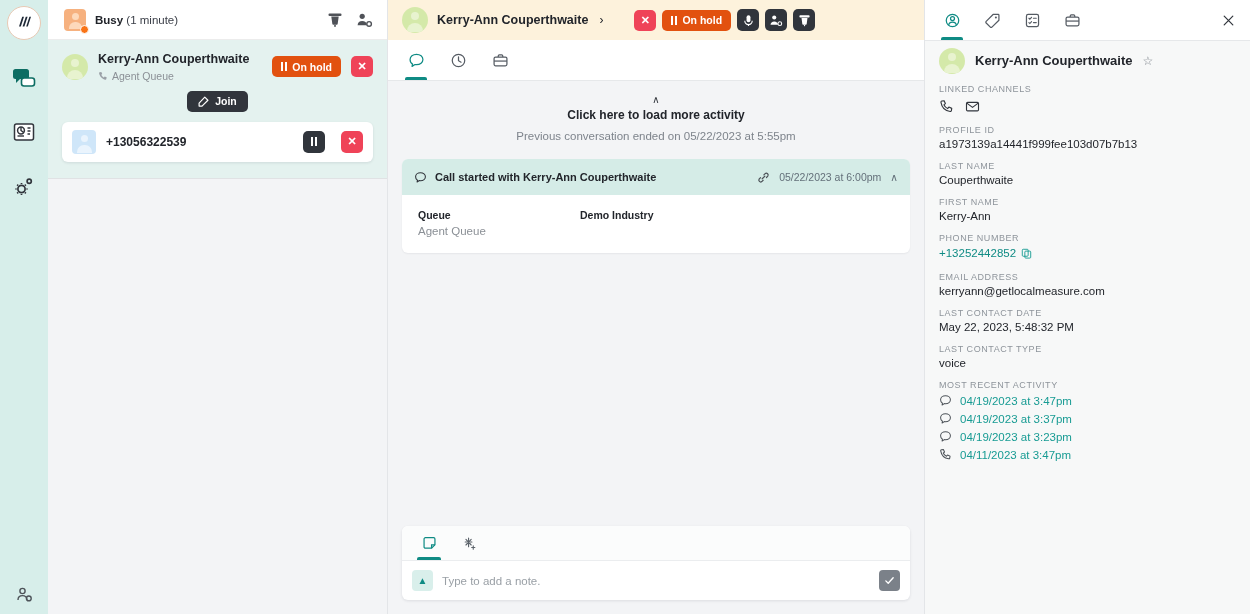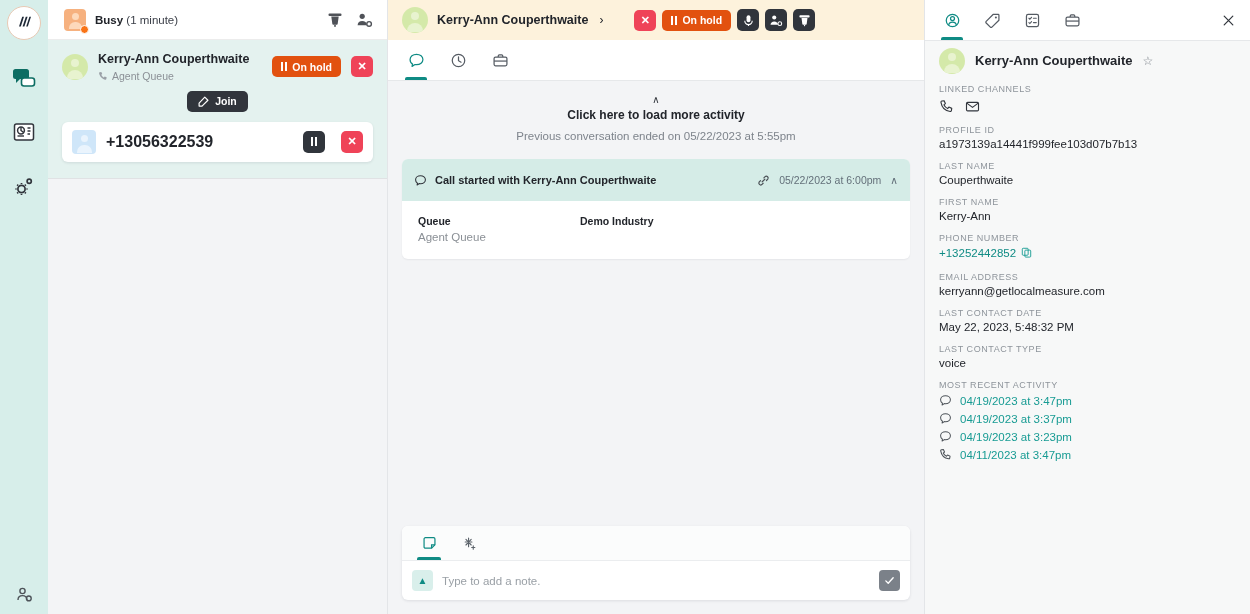--- a/index.html
+++ b/index.html
@@ -97,21 +97,21 @@
     margin-top: 10px; background: #ffffff; border-radius: 6px;
     box-shadow: 0 1px 3px rgba(16,24,40,.10);
     height: 40px; display: flex; align-items: center; padding: 0 10px 0 10px; gap: 10px;
   }
   .avatar-blue {
     width: 24px; height: 24px; border-radius: 4px; background: #cfe6f9;
     position: relative; flex: 0 0 24px; overflow: hidden;
   }
   .avatar-blue .head { width:7px;height:7px;border-radius:50%;background:#eaf4fd;position:absolute;top:5px;left:8.5px; }
   .avatar-blue .body { width:15px;height:8px;border-radius:7px 7px 0 0;background:#eaf4fd;position:absolute;bottom:1px;left:4.5px; }
-  .participant-number { font-size: 16px; font-weight: 700; color: #22252b; flex: 1; }
+  .participant-number { font-size: 12px; font-weight: 700; color: #22252b; flex: 1; }
   .btn-square-dark {
     width: 22px; height: 22px; border-radius: 5px; background: #31353c; color: #fff;
     border: none; display: flex; align-items: center; justify-content: center; cursor: pointer;
   }
   .btn-square-red2 {
     width: 22px; height: 22px; border-radius: 5px; background: #ef4358; color: #fff;
     border: none; display: flex; align-items: center; justify-content: center;
     cursor: pointer; font-size: 11px; font-weight: 700; margin-left: 6px;
   }
 
@@ -147,21 +147,21 @@
   .convo-scroll { flex: 1 1 auto; overflow: hidden; padding: 14px 14px 0 14px; }
   .load-more { text-align: center; cursor: pointer; }
   .load-more .caret { font-size: 10px; color: #31353c; line-height: 1; }
   .load-more .lm-title { font-size: 12px; font-weight: 700; color: #22252b; margin-top: 3px; }
   .load-more .lm-sub { font-size: 11.5px; color: #7e848c; margin-top: 8px; }
   .activity-card {
     margin-top: 17px; border-radius: 6px; overflow: hidden; background: #ffffff;
     box-shadow: 0 1px 2px rgba(16,24,40,.06);
   }
   .activity-head {
-    background: #d5ece7; height: 42px; display: flex; align-items: center;
+    background: #d5ece7; height: 36px; display: flex; align-items: center;
     padding: 0 12px; gap: 8px; cursor: pointer;
   }
   .ah-title { font-size: 11px; font-weight: 700; color: #22252b; }
   .ah-right { margin-left: auto; display: flex; align-items: center; gap: 9px; }
   .ah-time { font-size: 10.5px; color: #64707a; }
   .activity-body { padding: 14px 16px 16px 16px; display: flex; }
   .ab-col { width: 162px; }
   .ab-label { font-size: 10.5px; font-weight: 700; color: #22252b; }
   .ab-value { font-size: 11.5px; color: #8b9096; margin-top: 4px; }
   .ab-col.second { width: auto; }
@@ -212,21 +212,21 @@
   .ptab.active::after { content:""; position:absolute; bottom:0; left:2px; right:2px;
     height:3px; background:#0f8b84; border-radius:2px 2px 0 0; }
   .close-x { margin-left: auto; display:flex; align-items:center; color:#31353c; cursor:pointer; }
   .profile-head { height: 39px; display: flex; align-items: center; gap: 10px; padding: 0 14px; }
   .ph-name { font-size: 13px; font-weight: 700; color: #22252b; }
   .star { color: #7e848c; font-size: 12px; cursor: pointer; }
   .profile-body { flex: 1; padding: 4px 14px 10px 14px; overflow: hidden; }
   .field { margin-bottom: 11px; }
   .f-label { font-size: 9px; font-weight: 400; letter-spacing: .55px; color: #8e949b; text-transform: uppercase; }
   .f-value { font-size: 11.5px; color: #22252b; margin-top: 3px; word-break: break-all; }
-  .f-value.link { color: #0f8b84; display: inline-flex; align-items: flex-start; gap: 5px; cursor: pointer; }
+  .f-value.link { color: #0f8b84; display: inline-flex; align-items: center; gap: 5px; cursor: pointer; }
   .chan-icons { display: flex; gap: 11px; margin-top: 5px; align-items: center; color: #31353c; }
   .chan-icons > span { cursor: pointer; display: flex; }
   .act-list { margin-top: 4px; }
   .act-row { display: flex; align-items: center; gap: 8px; margin-bottom: 5px; cursor: pointer; }
   .act-row .ai { color: #4d5359; display: flex; flex: 0 0 13px; }
   .act-row .at { font-size: 11.5px; color: #179b93; }
   svg { display: block; }
 </style>
 </head>
 <body>

